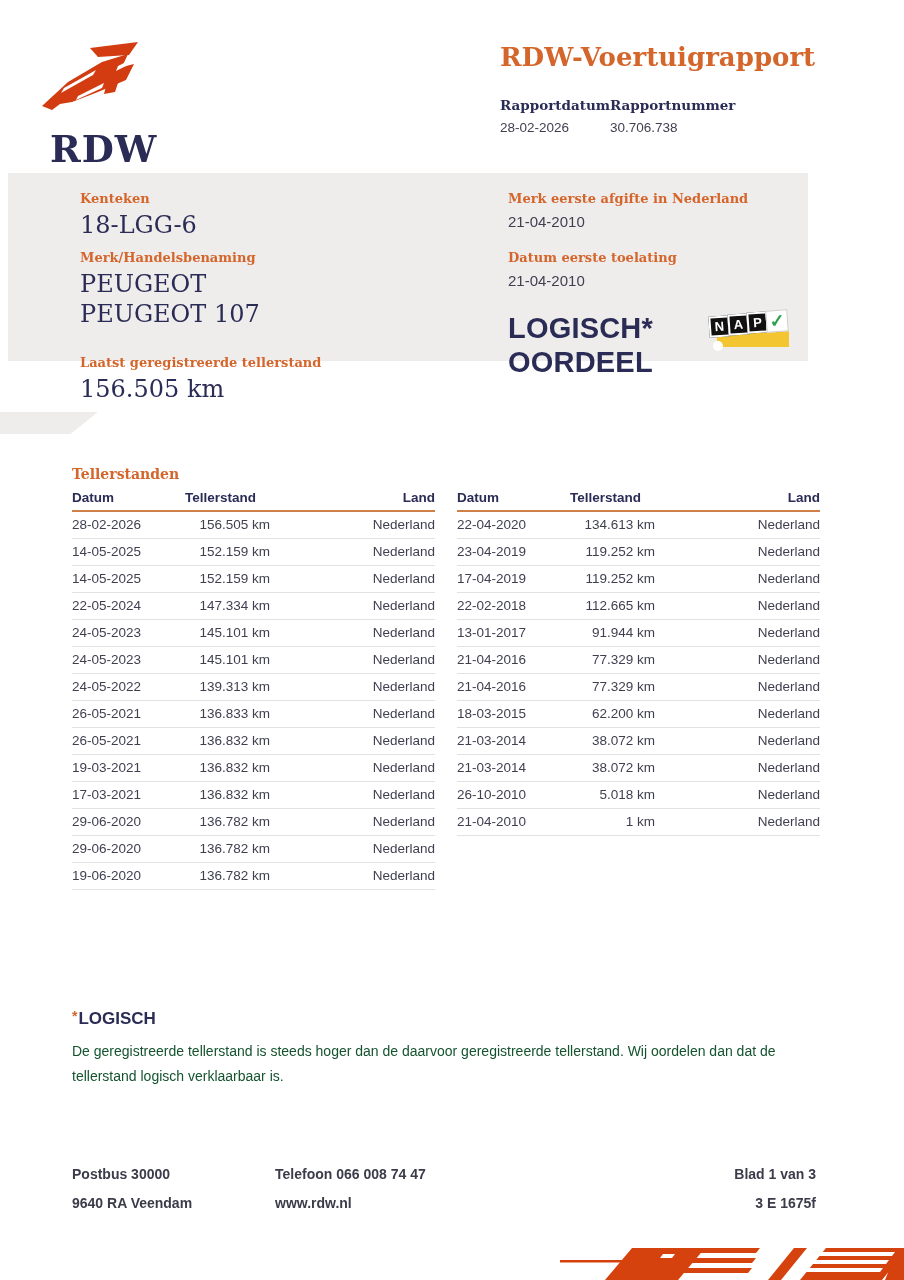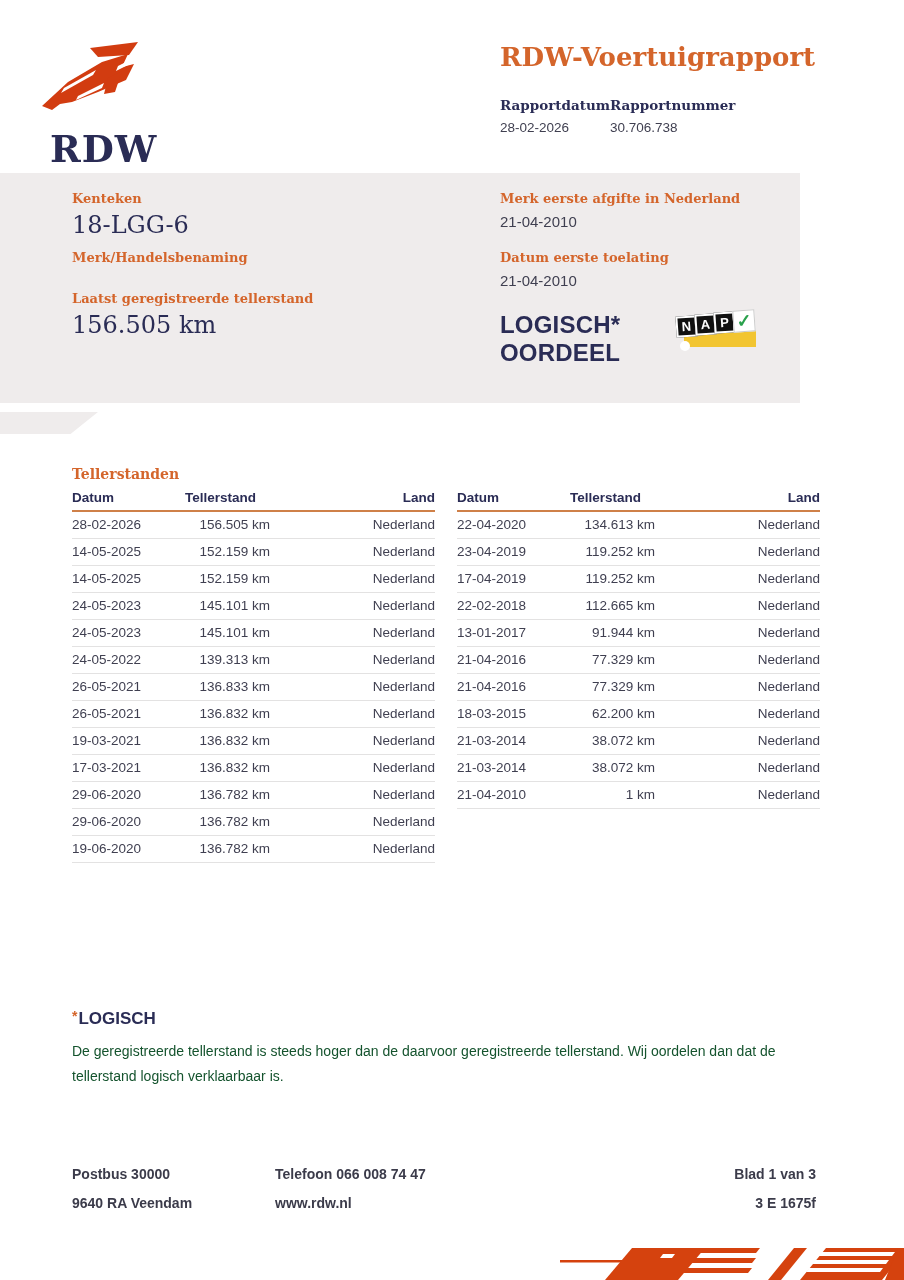--- a/index.html
+++ b/index.html
@@ -28,21 +28,21 @@
   .meta-col { width: 110px; }
   .meta-col + .meta-col { margin-left: 0px; }
   .meta-label {
     font-family: "DejaVu Serif", serif; font-weight: bold;
     font-size: 13.5px; color: #2a2c55; display: block; white-space: nowrap;
   }
   .meta-value { font-size: 13.5px; color: #3f3f50; display: block; margin-top: 7px; }
 
   
   .vehicle-panel {
-    position: absolute; left: 0; top: 173px; width: 800px; height: 230px;
+    position: absolute; left: 8px; top: 173px; width: 800px; height: 188px;
     background: #efecec;
   }
   .panel-tail {
     position: absolute; left: 0; top: 239px; width: 98px; height: 22px;
     background: #efecec;
     clip-path: polygon(0 0, 100% 0, 72% 100%, 0 100%);
   }
   .panel-col-left { position: absolute; left: 72px; top: 18px; width: 400px; }
   .panel-col-right { position: absolute; left: 500px; top: 18px; width: 300px; }
   .field-label {
@@ -55,21 +55,21 @@
     line-height: 1.25;
   }
   .field-value-sm {
     font-size: 15px; color: #3f3f50; display: block; margin: 7px 0 20px 0;
   }
   .merk-value { max-width: 255px; }
   .gap-tall { margin-top: 26px; }
   .oordeel-row { display: flex; align-items: flex-start; margin-top: 22px; }
   .oordeel-text {
     font-family: "Liberation Sans", sans-serif; font-weight: bold;
-    font-size: 24px; color: #2a2c55; line-height: 1.18; letter-spacing: 0.2px;
+    font-size: 29px; color: #2a2c55; line-height: 1.18; letter-spacing: 0.2px;
   }
   
   .nap-badge { position: relative; width: 88px; height: 46px; margin-left: 56px; margin-top: 2px; }
   .nap-bar { position: absolute; left: 8px; top: 17px; width: 72px; height: 17px; background: #f2c531; }
   .nap-notch { position: absolute; left: 4px; top: 28px; width: 10px; height: 10px; background: #ffffff; border-radius: 50%; }
   .nap-sq {
     position: absolute; top: 3px; width: 21px; height: 21px;
     background: #111111; border: 2px solid #ffffff;
     color: #ffffff; font-weight: bold; font-size: 13px;
     display: flex; align-items: center; justify-content: center;
@@ -157,20 +157,21 @@
       <span class="meta-value">30.706.738</span>
     </div>
   </div>
 </div>
 
 <div class="vehicle-panel">
   <div class="panel-col-left">
     <span class="field-label">Kenteken</span>
     <span class="field-value-lg">18-LGG-6</span>
     <span class="field-label">Merk/Handelsbenaming</span>
+    <span class="field-value-lg merk-value">PEUGEOT PEUGEOT 107</span>
     <span class="field-label gap-tall">Laatst geregistreerde tellerstand</span>
     <span class="field-value-lg">156.505 km</span>
   </div>
   <div class="panel-col-right">
     <span class="field-label">Merk eerste afgifte in Nederland</span>
     <span class="field-value-sm">21-04-2010</span>
     <span class="field-label">Datum eerste toelating</span>
     <span class="field-value-sm">21-04-2010</span>
     <div class="oordeel-row">
       <div class="oordeel-text">
@@ -216,20 +217,25 @@
             <td class="datum">14-05-2025</td>
             <td class="tellerstand">152.159 km</td>
             <td class="land">Nederland</td>
           </tr>
           <tr>
             <td class="datum">14-05-2025</td>
             <td class="tellerstand">152.159 km</td>
             <td class="land">Nederland</td>
           </tr>
           <tr>
+            <td class="datum">22-05-2024</td>
+            <td class="tellerstand">147.334 km</td>
+            <td class="land">Nederland</td>
+          </tr>
+          <tr>
             <td class="datum">24-05-2023</td>
             <td class="tellerstand">145.101 km</td>
             <td class="land">Nederland</td>
           </tr>
           <tr>
             <td class="datum">24-05-2023</td>
             <td class="tellerstand">145.101 km</td>
             <td class="land">Nederland</td>
           </tr>
           <tr>
@@ -329,20 +335,25 @@
             <td class="land">Nederland</td>
           </tr>
           <tr>
             <td class="datum">21-03-2014</td>
             <td class="tellerstand">38.072 km</td>
             <td class="land">Nederland</td>
           </tr>
           <tr>
             <td class="datum">21-03-2014</td>
             <td class="tellerstand">38.072 km</td>
+            <td class="land">Nederland</td>
+          </tr>
+          <tr>
+            <td class="datum">26-10-2010</td>
+            <td class="tellerstand">5.018 km</td>
             <td class="land">Nederland</td>
           </tr>
           <tr>
             <td class="datum">21-04-2010</td>
             <td class="tellerstand">1 km</td>
             <td class="land">Nederland</td>
           </tr>
         </tbody>
     </table>
   </div>

